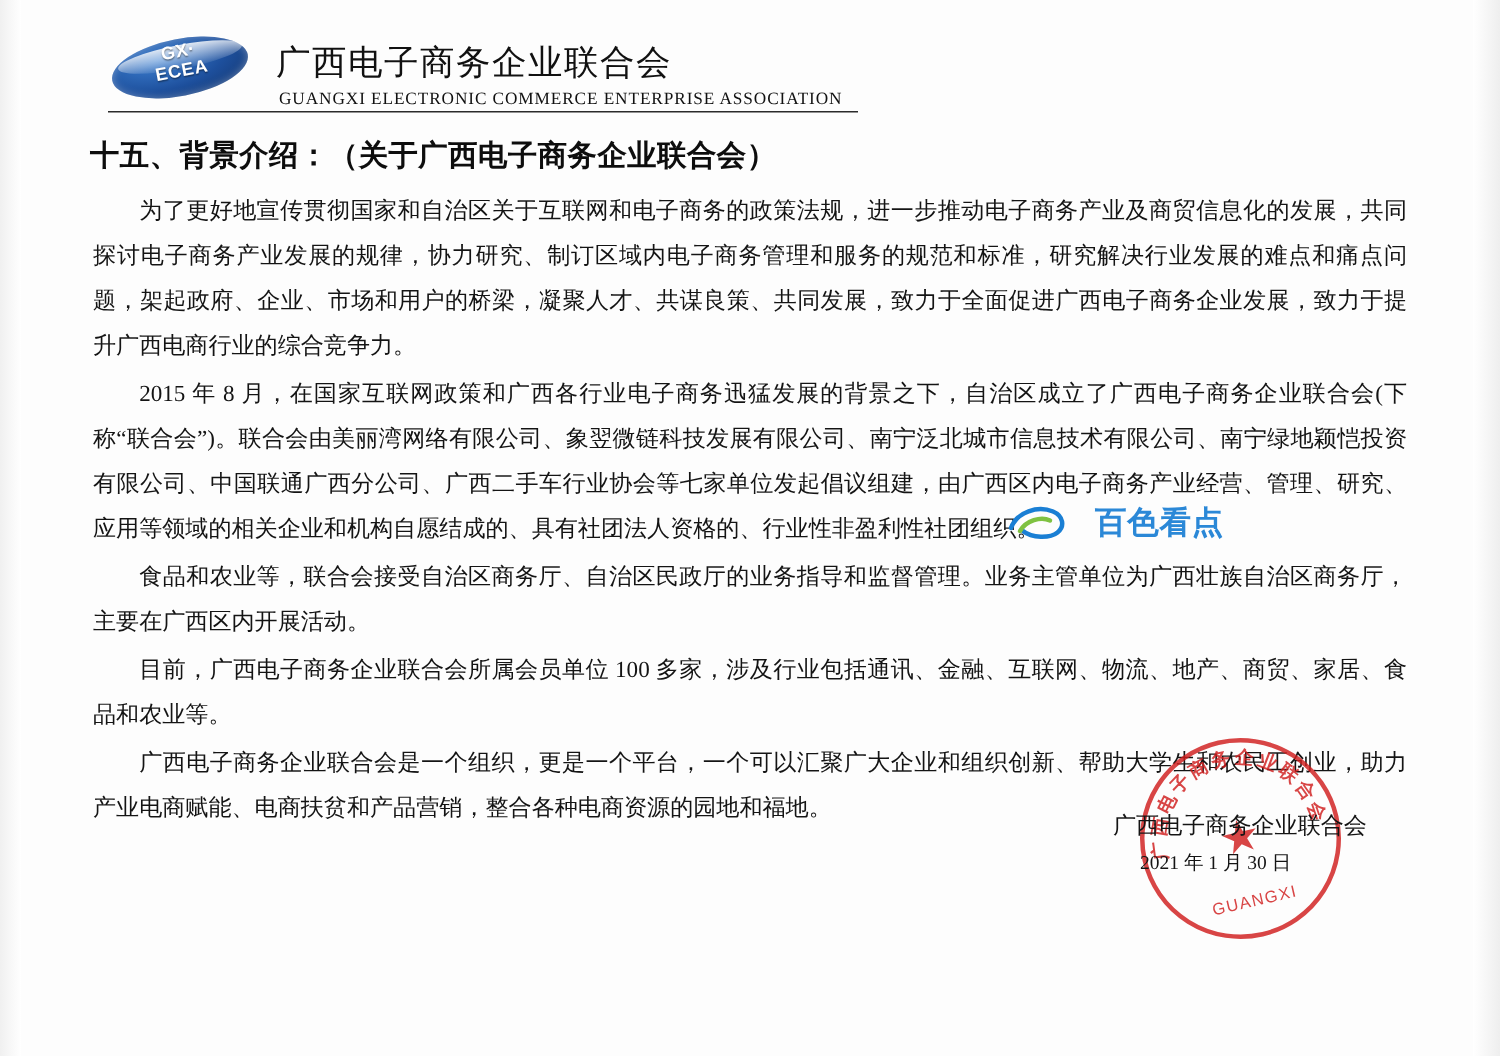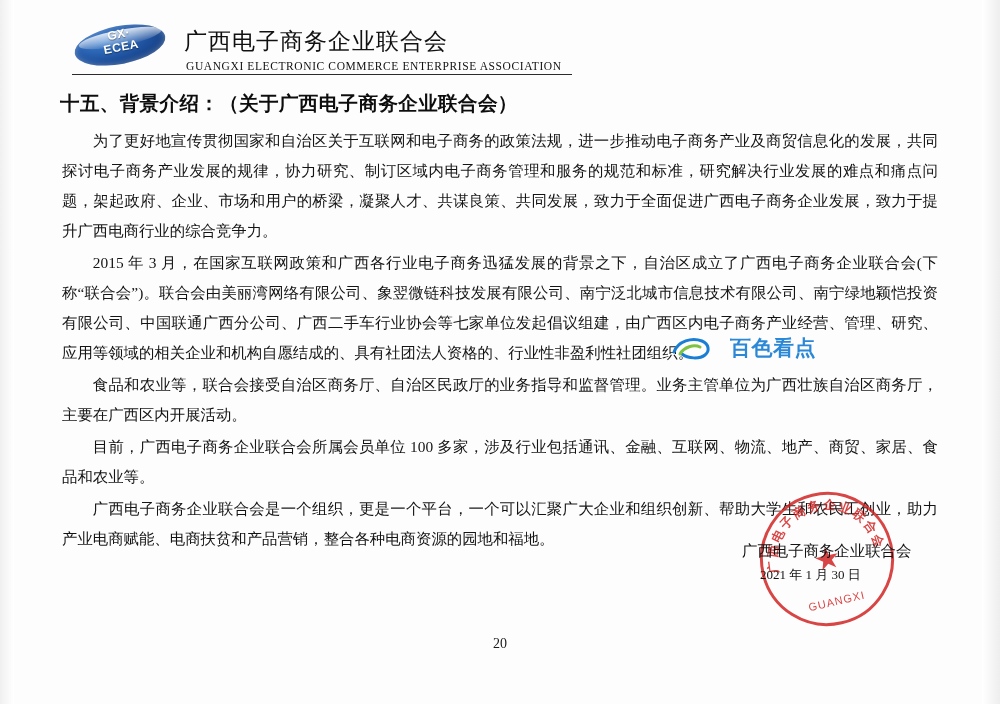--- a/index.html
+++ b/index.html
@@ -273,21 +273,21 @@
     </div>
     <div class="org-cn">广西电子商务企业联合会</div>
     <div class="org-en">GUANGXI ELECTRONIC COMMERCE ENTERPRISE ASSOCIATION</div>
   </div>
   <div class="header-rule"></div>
 
   <div class="doc-heading">十五、背景介绍：（关于广西电子商务企业联合会）</div>
 
   <div class="body-text">
     <p>为了更好地宣传贯彻国家和自治区关于互联网和电子商务的政策法规，进一步推动电子商务产业及商贸信息化的发展，共同探讨电子商务产业发展的规律，协力研究、制订区域内电子商务管理和服务的规范和标准，研究解决行业发展的难点和痛点问题，架起政府、企业、市场和用户的桥梁，凝聚人才、共谋良策、共同发展，致力于全面促进广西电子商务企业发展，致力于提升广西电商行业的综合竞争力。</p>
-    <p>2015 年 3 月，在国家互联网政策和广西各行业电子商务迅猛发展的背景之下，自治区成立了广西电子商务企业联合会(下称“联合会”)。联合会由美丽湾网络有限公司、象翌微链科技发展有限公司、南宁泛北城市信息技术有限公司、南宁绿地颖恺投资有限公司、中国联通广西分公司、广西二手车行业协会等七家单位发起倡议组建，由广西区内电子商务产业经营、管理、研究、应用等领域的相关企业和机构自愿结成的、具有社团法人资格的、行业性非盈利性社团组织。</p>
+    <p>2015 年 8 月，在国家互联网政策和广西各行业电子商务迅猛发展的背景之下，自治区成立了广西电子商务企业联合会(下称“联合会”)。联合会由美丽湾网络有限公司、象翌微链科技发展有限公司、南宁泛北城市信息技术有限公司、南宁绿地颖恺投资有限公司、中国联通广西分公司、广西二手车行业协会等七家单位发起倡议组建，由广西区内电子商务产业经营、管理、研究、应用等领域的相关企业和机构自愿结成的、具有社团法人资格的、行业性非盈利性社团组织。</p>
     <p>食品和农业等，联合会接受自治区商务厅、自治区民政厅的业务指导和监督管理。业务主管单位为广西壮族自治区商务厅，主要在广西区内开展活动。</p>
     <p>目前，广西电子商务企业联合会所属会员单位 100 多家，涉及行业包括通讯、金融、互联网、物流、地产、商贸、家居、食品和农业等。</p>
     <p>广西电子商务企业联合会是一个组织，更是一个平台，一个可以汇聚广大企业和组织创新、帮助大学生和农民工创业，助力产业电商赋能、电商扶贫和产品营销，整合各种电商资源的园地和福地。</p>
   </div>
 
   <div class="watermark">
     <svg class="swirl" viewBox="0 0 40 26">
       <path d="M2 17 C6 6, 20 2, 30 6 C37 9, 38 16, 33 20 C28 24, 16 24, 10 19" fill="none" stroke="#1a7fd4" stroke-width="3" stroke-linecap="round"></path>
       <path d="M8 19 C12 12, 22 9, 28 12" fill="none" stroke="#7fc242" stroke-width="3" stroke-linecap="round"></path>
     </svg>
@@ -304,15 +304,14 @@
         <textPath href="#sealArc" startOffset="50%">广西电子商务企业联合会</textPath>
       </text>
     </svg>
     <div class="star">★</div>
     <div class="seal-bottom">GUANGXI</div>
   </div>
 
   <div class="sign-block">广西电子商务企业联合会</div>
   <div class="sign-date">2021 年 1 月 30 日</div>
 
-  <div class="page-number">20</div>
 
 </div>
 
 </body></html>

